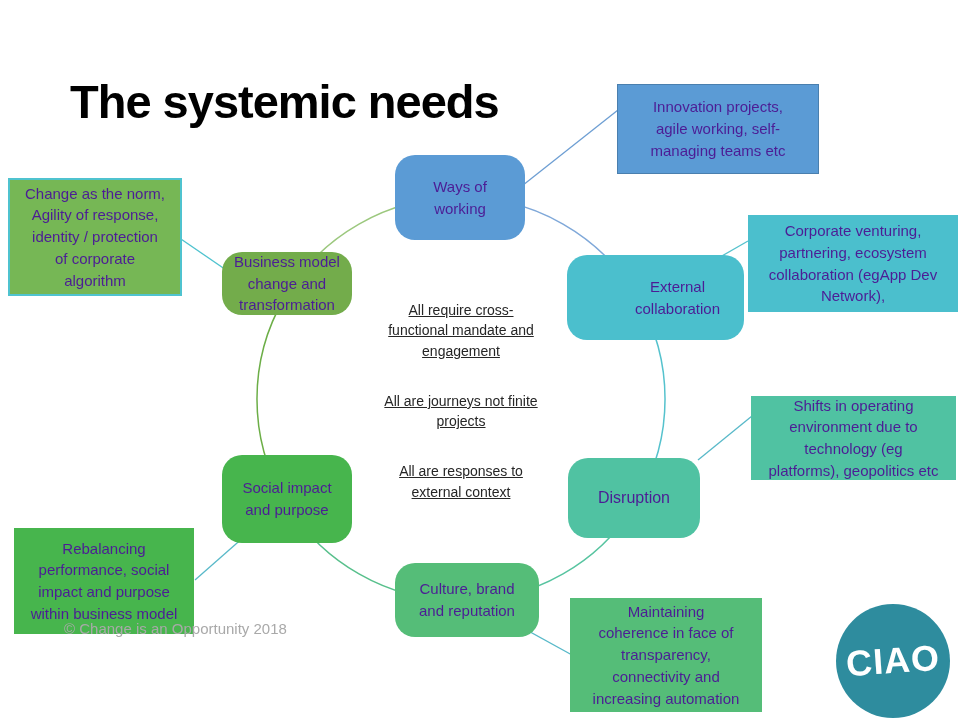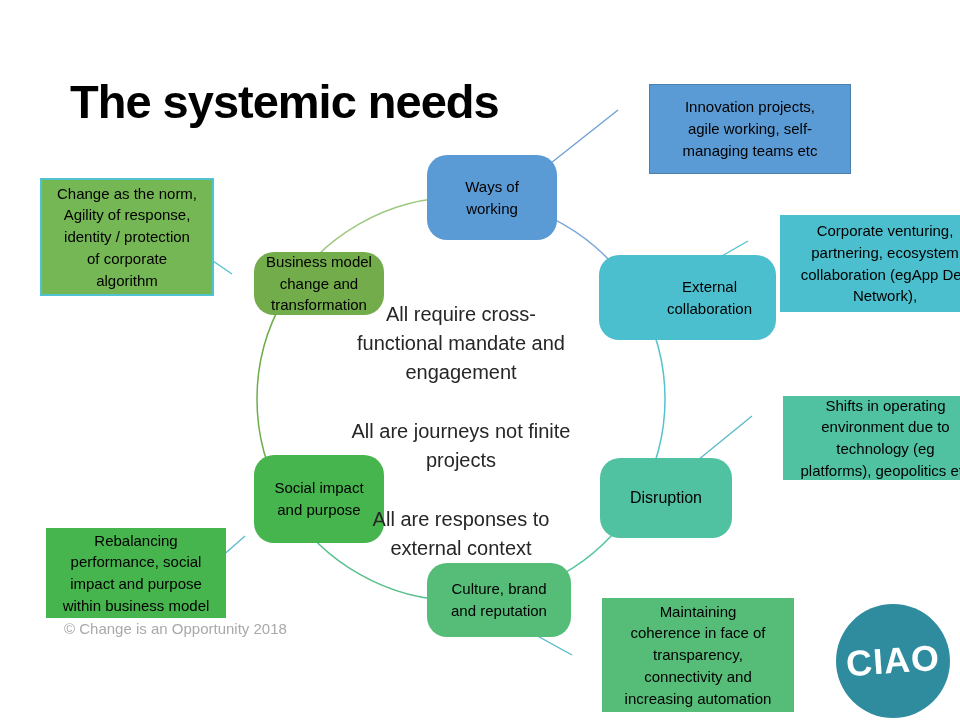--- a/index.html
+++ b/index.html
@@ -7,40 +7,40 @@
     position:relative;width:960px;height:720px;overflow:hidden;background:#ffffff;
     font-family:"Liberation Sans",sans-serif;
   }
   .wires{position:absolute;left:0;top:0;width:960px;height:720px;}
   .title{
     position:absolute;left:70px;top:74px;width:560px;
     font-size:47px;font-weight:bold;letter-spacing:-1px;color:#000;
   }
   .node,.callout{
     position:absolute;display:flex;align-items:center;justify-content:center;
-    color:#000000;text-align:center;white-space:pre-line;
-    font-size:15px;line-height:1.45;margin-left:32px;
+    color:#4c1d95;text-align:center;white-space:pre-line;
+    font-size:15px;line-height:1.45;
   }
   .node{border-radius:20px;}
   #node-ways{left:395px;top:155px;width:130px;height:85px;}
   #node-external{left:567px;top:255px;width:133px;height:85px;padding-left:44px;}
   #node-disruption{left:568px;top:458px;width:132px;height:80px;font-size:16px;}
   #node-culture{left:395px;top:563px;width:144px;height:74px;}
   #node-social{left:222px;top:455px;width:130px;height:88px;}
   #node-business{left:222px;top:252px;width:130px;height:63px;}
   #box-innovation{left:617px;top:84px;width:200px;height:88px;border:1px solid rgba(0,0,0,0.18);}
   #box-corporate{left:748px;top:215px;width:210px;height:97px;}
   #box-shifts{left:751px;top:396px;width:205px;height:84px;}
   #box-maintaining{left:570px;top:598px;width:192px;height:114px;}
-  #box-rebalancing{left:14px;top:528px;width:180px;height:90px;}
+  #box-rebalancing{left:14px;top:528px;width:180px;height:106px;}
   #box-change{left:8px;top:178px;width:170px;height:114px;border:2px solid #4FC3CF;}
   .center-text{position:absolute;left:295px;top:300px;width:332px;}
   .center-para{
-    margin:0 0 30px 0;font-size:20px;line-height:1.45;color:#262626;
-    text-align:center;white-space:pre-line;
+    margin:0 0 30px 0;font-size:14px;line-height:1.45;color:#262626;
+    text-align:center;white-space:pre-line;text-decoration:underline;
   }
   .footer{position:absolute;left:64px;top:620px;font-size:15px;color:#A9A9A9;}
   .logo{
     position:absolute;left:836px;top:604px;width:114px;height:114px;border-radius:50%;
     display:flex;align-items:center;justify-content:center;
   }
   .logo-text{
     color:#fff;font-size:36px;font-weight:bold;letter-spacing:1px;transform:rotate(-4deg);
   }
 </style>

